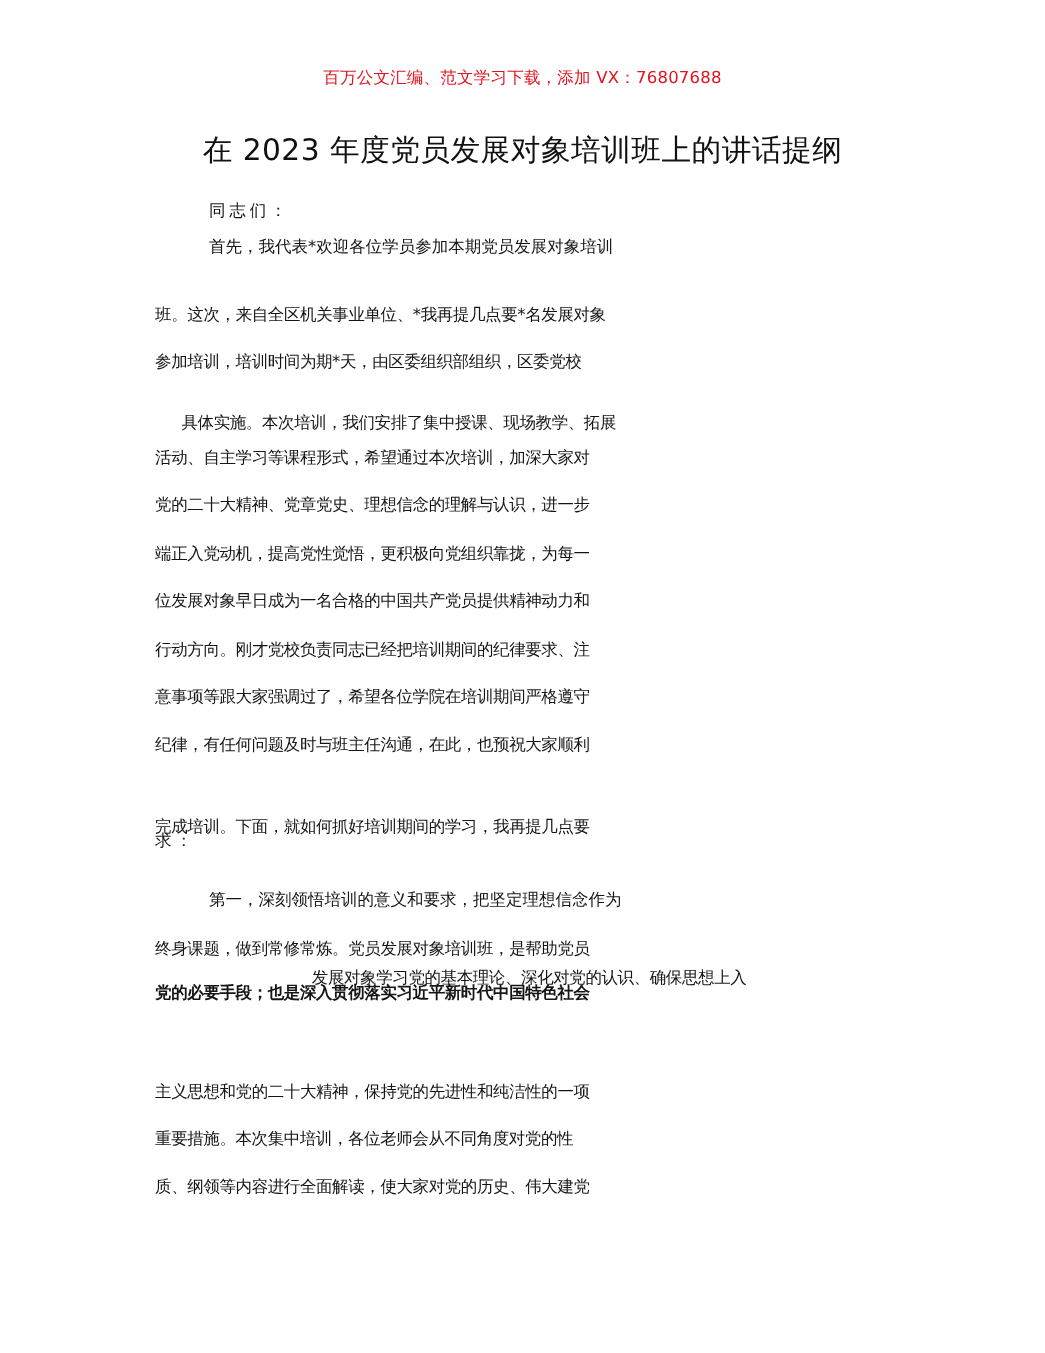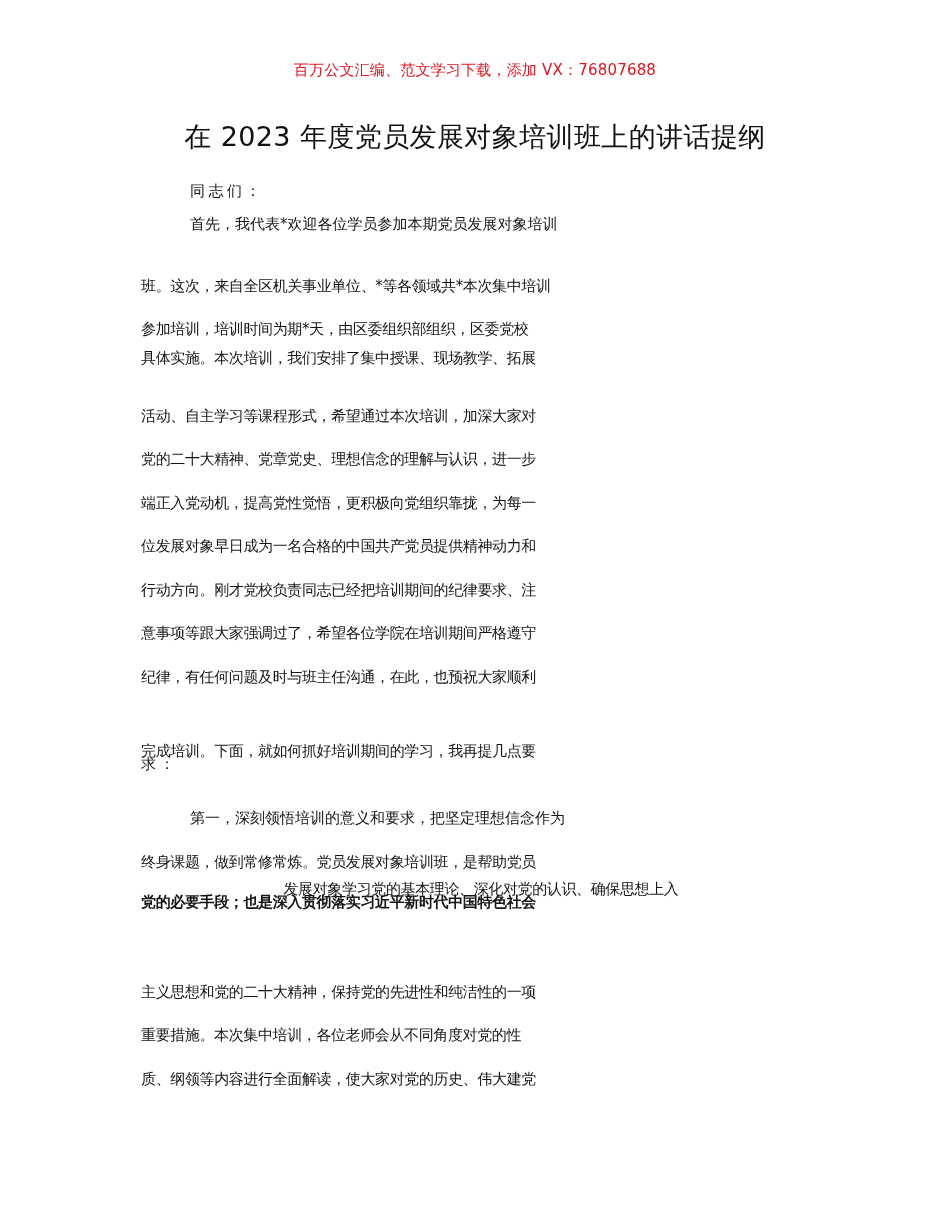--- a/index.html
+++ b/index.html
@@ -17,23 +17,23 @@
 <body>
 
 <div class="watermark" style="color: rgb(224, 20, 30);">百万公文汇编、范文学习下载，添加 VX：76807688</div>
 
 <div class="title">在 2023 年度党员发展对象培训班上的讲话提纲</div>
 
 <div class="line indent" style="top:174px">同志们：</div>
 
 <div>
   <div class="line indent" style="top: 207px; letter-spacing: 0px;">首先，我代表*欢迎各位学员参加本期党员发展对象培训</div>
-  <div class="line" style="top: 269px; letter-spacing: -0.357143px;">班。这次，来自全区机关事业单位、*等各领域共*本次集中培训</div>
+  <div class="line" style="top: 269px; letter-spacing: -0.357143px;">班。这次，来自全区机关事业单位、*我再提几点要*名发展对象</div>
   <div class="line" style="top: 312px; letter-spacing: -0.37037px;">参加培训，培训时间为期*天，由区委组织部组织，区委党校</div>
-  <div class="line" style="top: 341px; letter-spacing: -0.37037px;">具体实施。本次培训，我们安排了集中授课、现场教学、拓展</div>
+  <div class="line" style="top: 367px; letter-spacing: -0.37037px; margin-left: 24px;">具体实施。本次培训，我们安排了集中授课、现场教学、拓展</div>
   <div class="line" style="top: 399px; letter-spacing: -0.37037px;">活动、自主学习等课程形式，希望通过本次培训，加深大家对</div>
   <div class="line" style="top: 442px; letter-spacing: -0.37037px;">党的二十大精神、党章党史、理想信念的理解与认识，进一步</div>
   <div class="line" style="top: 486px; letter-spacing: -0.37037px;">端正入党动机，提高党性觉悟，更积极向党组织靠拢，为每一</div>
   <div class="line" style="top: 529px; letter-spacing: -0.37037px;">位发展对象早日成为一名合格的中国共产党员提供精神动力和</div>
   <div class="line" style="top: 573px; letter-spacing: -0.37037px;">行动方向。刚才党校负责同志已经把培训期间的纪律要求、注</div>
   <div class="line" style="top: 616px; letter-spacing: -0.37037px;">意事项等跟大家强调过了，希望各位学院在培训期间严格遵守</div>
   <div class="line" style="top: 660px; letter-spacing: -0.37037px;">纪律，有任何问题及时与班主任沟通，在此，也预祝大家顺利</div>
   <div class="line" style="top: 734px; letter-spacing: -0.37037px;">完成培训。下面，就如何抓好培训期间的学习，我再提几点要</div>
   <div class="line" style="top:747px">求：</div>
 </div>

